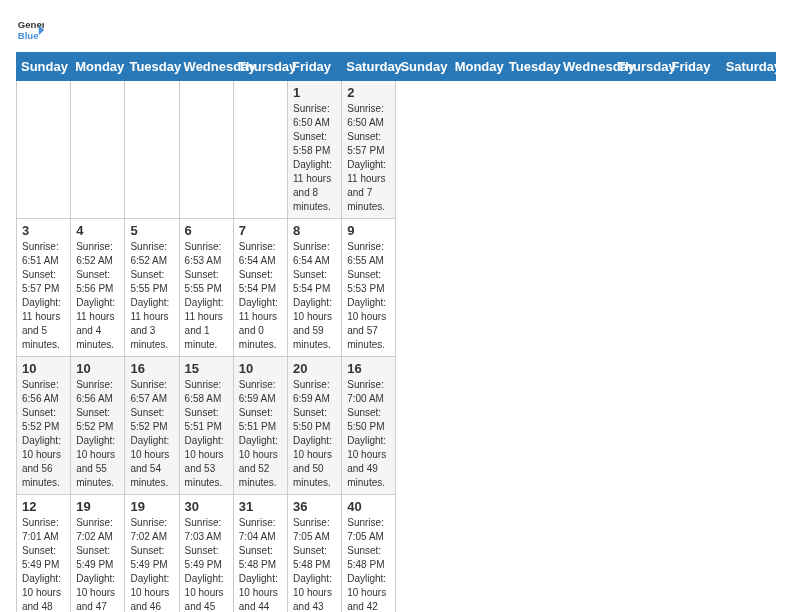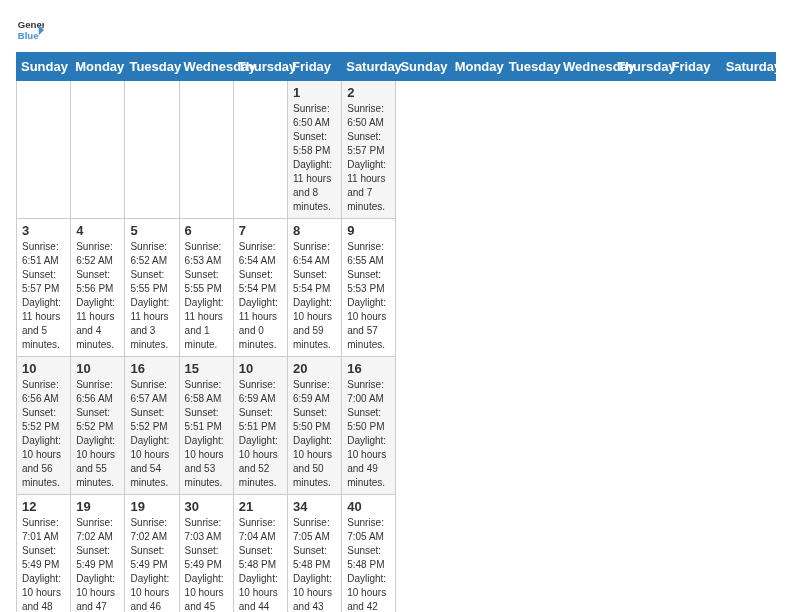--- a/index.html
+++ b/index.html
@@ -205,25 +205,25 @@
         </td>
         <td>
           <span class="day-number">19</span>
           <div class="day-info">Sunrise: 7:02 AM<br>Sunset: 5:49 PM<br>Daylight: 10 hours and 46 minutes.</div>
         </td>
         <td>
           <span class="day-number">30</span>
           <div class="day-info">Sunrise: 7:03 AM<br>Sunset: 5:49 PM<br>Daylight: 10 hours and 45 minutes.</div>
         </td>
         <td>
-          <span class="day-number">21</span>
+          <span class="day-number">31</span>
           <div class="day-info">Sunrise: 7:04 AM<br>Sunset: 5:48 PM<br>Daylight: 10 hours and 44 minutes.</div>
         </td>
         <td>
-          <span class="day-number">34</span>
+          <span class="day-number">36</span>
           <div class="day-info">Sunrise: 7:05 AM<br>Sunset: 5:48 PM<br>Daylight: 10 hours and 43 minutes.</div>
         </td>
         <td>
           <span class="day-number">40</span>
           <div class="day-info">Sunrise: 7:05 AM<br>Sunset: 5:48 PM<br>Daylight: 10 hours and 42 minutes.</div>
         </td>
       </tr>
     </tbody>
 </table>
 

